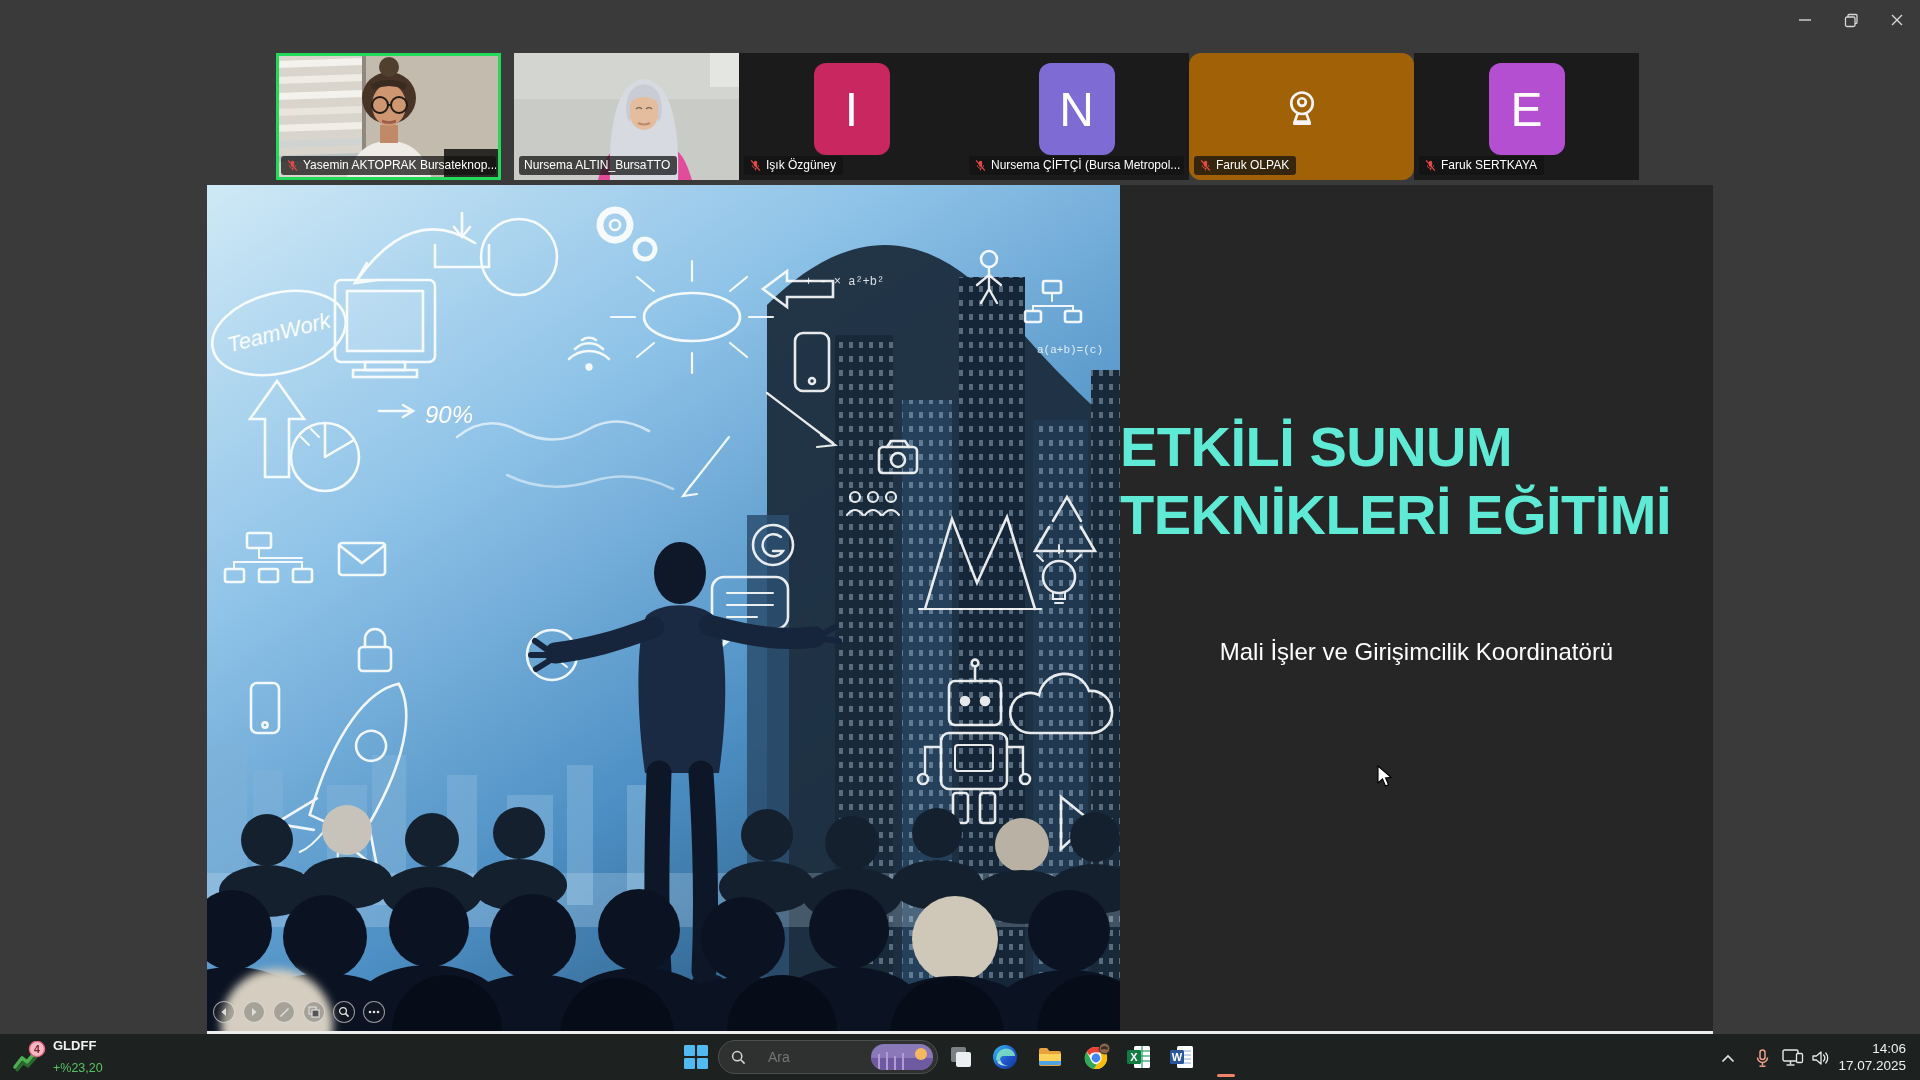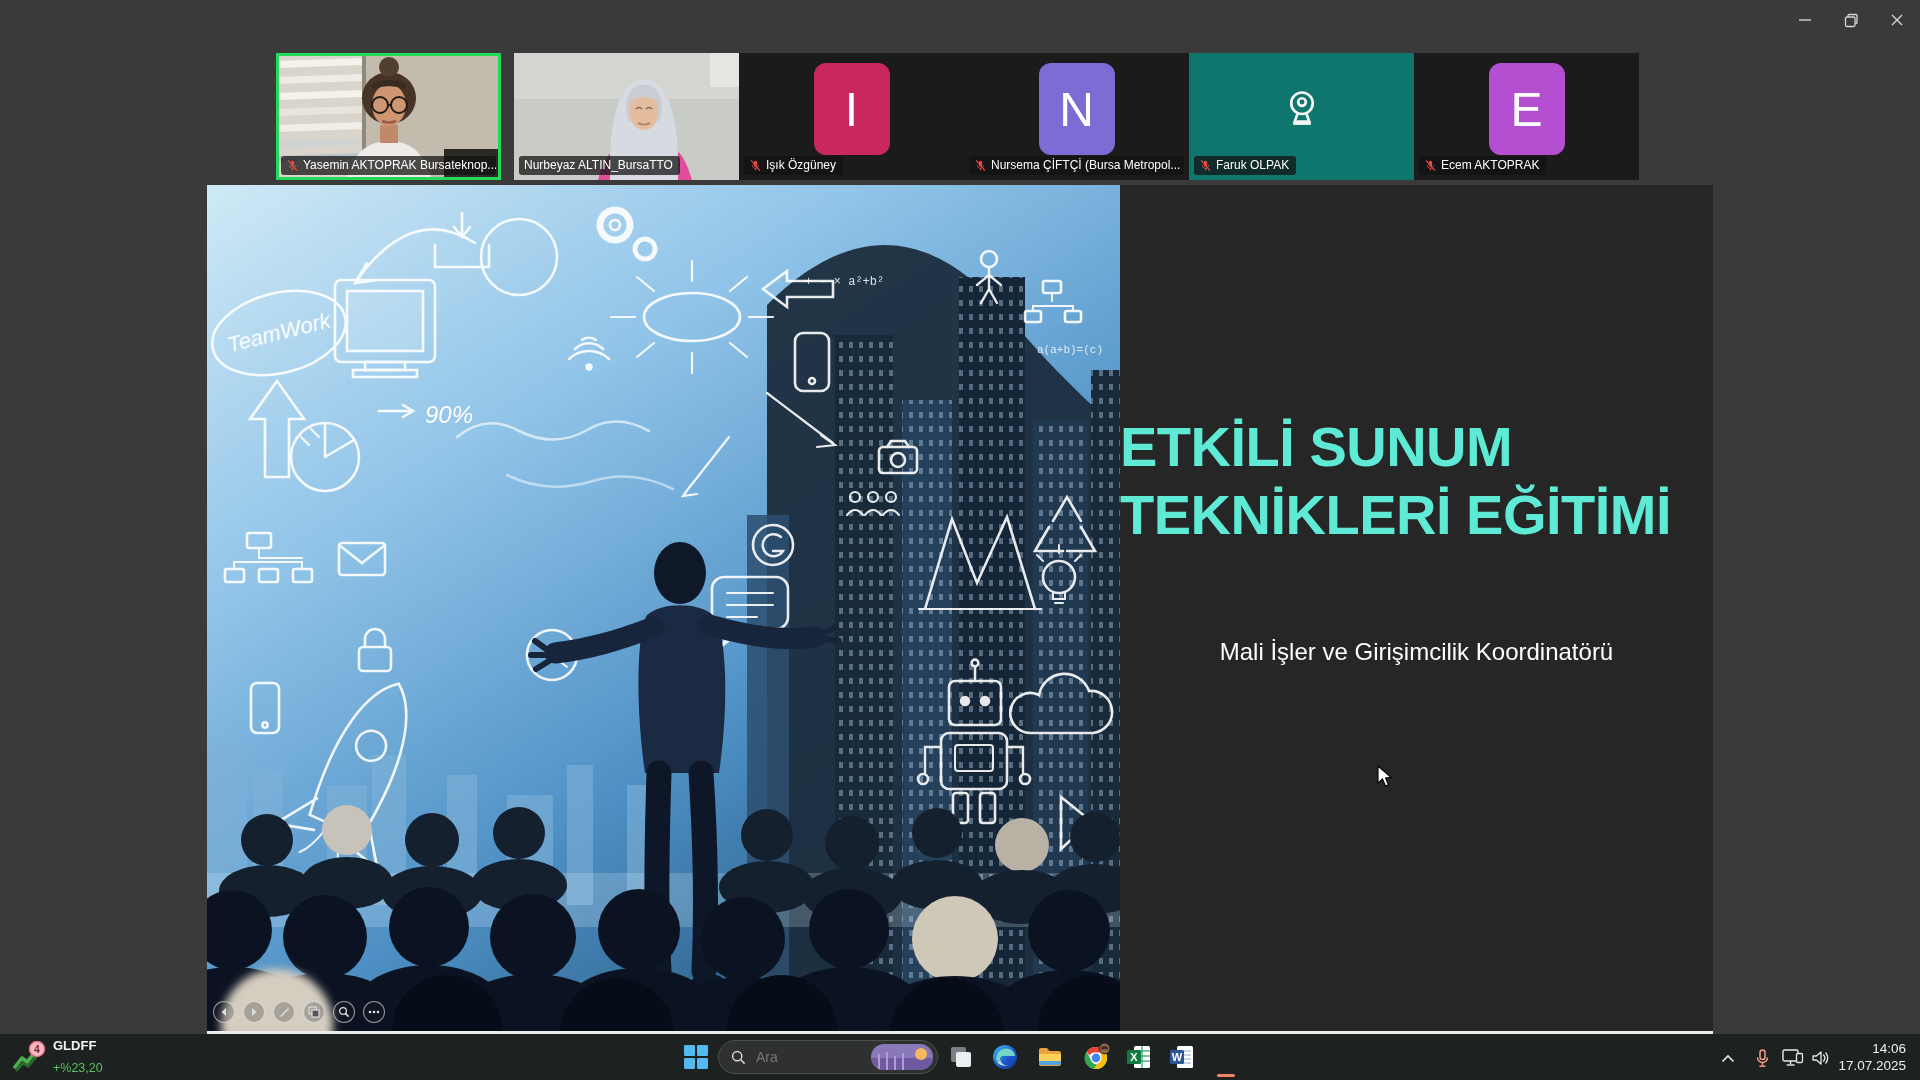--- a/index.html
+++ b/index.html
@@ -14,21 +14,21 @@
   
   .tile{position:absolute;top:53px;width:225px;height:127px;background:#1b1b1b;overflow:hidden;}
   .tile .vid{position:absolute;inset:0;}
   .active-border{position:absolute;inset:0;border:3px solid #23d959;pointer-events:none;}
   .name-pill{position:absolute;left:5px;bottom:5px;max-width:calc(100% - 10px);display:flex;align-items:center;gap:4px;
              background:rgba(18,18,18,.74);border-radius:3px;padding:2px 7px 3px 5px;font-size:12px;line-height:14px;
              color:#fff;white-space:nowrap;overflow:hidden;}
   .name-pill .mic{flex:0 0 auto;width:13px;height:13px;}
   .avatar{position:absolute;left:50%;top:10px;transform:translateX(-50%);width:76px;height:92px;border-radius:12px;
           display:flex;align-items:center;justify-content:center;font-size:48px;font-weight:400;color:#fff;}
-  .cam-tile{background:#0f766e;}
+  .cam-tile{background:#a16207;border-radius:12px;}
   .cam-ph{position:absolute;left:50%;top:44%;transform:translate(-50%,-50%);}
 
   
   .slide{position:absolute;left:207px;top:185px;width:1506px;height:847px;background:#262626;}
   .photo{position:absolute;left:0;top:0;width:913px;height:847px;}
   .panel{position:absolute;left:913px;top:0;width:593px;height:847px;}
   .slide-title{position:absolute;left:0;right:4px;top:228px;text-align:left;font-size:56px;font-weight:700;
                line-height:68px;letter-spacing:-.5px;color:#5eead4;}
   .presenter-block{position:absolute;left:0;right:0;top:450px;text-align:center;font-size:24px;line-height:33px;color:#fdfdfd;}
   .slide-date{position:absolute;left:0;right:0;top:536px;text-align:center;font-size:30px;line-height:42px;color:#fdfdfd;}
@@ -41,21 +41,21 @@
 
   
   .taskbar{position:absolute;left:0;top:1034px;width:1920px;height:46px;background:#1d2120;}
   .widgets{position:absolute;left:12px;top:4px;height:38px;display:flex;align-items:center;gap:7px;cursor:default;}
   .wtxt{display:flex;flex-direction:column;justify-content:center;gap:8px;}
   .wsym{font-size:13px;font-weight:700;color:#f2f2f2;line-height:15px;}
   .wchg{font-size:12.5px;color:#58c263;line-height:15px;}
   .tb-tile{position:absolute;top:3px;width:40px;height:40px;border-radius:6px;display:flex;align-items:center;justify-content:center;}
   .tb-tile.zoom-active{background:#404040;margin-top:45px;}
   .searchbox{position:absolute;left:718px;top:6px;width:220px;height:34px;border-radius:17px;background:#2e3130;
-             border:1px solid #4b4f4e;display:flex;align-items:center;padding:0 4px 0 12px;gap:8px;}
+             border:1px solid #4b4f4e;display:flex;align-items:center;padding:0 4px 0 12px;gap:20px;}
   .searchbox input{flex:1;background:transparent;border:none;outline:none;color:#cfd2d1;font-size:14px;
                    font-family:"Liberation Sans",sans-serif;min-width:0;}
   .search-img{width:62px;height:26px;border-radius:13px;overflow:hidden;flex:0 0 auto;}
   .zoom-underline{position:absolute;top:1074px;left:1217px;width:18px;height:3px;border-radius:2px;background:#ef8468;}
   .tray-ic{position:absolute;top:1046px;display:flex;align-items:center;justify-content:center;width:28px;height:24px;}
   .clock{position:absolute;left:1826px;top:1040px;width:80px;text-align:right;font-size:13.5px;line-height:17px;color:#f0f0f0;}
 </style>
 </head>
 <body>
 
@@ -124,21 +124,21 @@
       <rect width="225" height="46" fill="#d3d6d0"></rect>
       <rect x="196" y="0" width="29" height="34" fill="#e4e6e2"></rect>
       <path d="M84 127 C92 100 100 92 112 96 L148 96 C162 92 170 100 178 127 Z" fill="#e14d9b"></path>
       <path d="M96 127 C94 70 104 28 130 26 C156 28 166 70 164 127 Z" fill="#d7dae0"></path>
       <ellipse cx="130" cy="58" rx="15" ry="19" fill="#e3bd9d"></ellipse>
       <path d="M113 48 C116 26 144 26 147 48 C149 58 147 66 144 70 L144 50 C138 42 122 42 116 50 L116 70 C113 66 111 58 113 48 Z" fill="#c9ccd4"></path>
       <path d="M122 56 q3 -3 6 0 M132 56 q3 -3 6 0" stroke="#7d6a57" stroke-width="1.6" fill="none"></path>
       <path d="M124 70 q6 3 12 0" stroke="#b98b6d" stroke-width="2" fill="none"></path>
     </svg>
     <div class="name-pill">
-      <span>Nurbeyaz ALTIN_BursaTTO</span>
+      <span>Nursema ALTIN_BursaTTO</span>
     </div>
   </div>
 
   <div class="tile" style="left:739px">
     <div class="avatar" style="background:#c8275f">
       <span>I</span>
     </div>
     <div class="name-pill">
       <svg class="mic" viewBox="0 0 16 16">
         <path d="M8 2c-1.2 0-2 .9-2 2v3.4c0 1.1.8 2 2 2s2-.9 2-2V4c0-1.1-.8-2-2-2z" fill="#e04a45"></path>
@@ -189,21 +189,21 @@
     <div class="avatar" style="background:#b44fd1">
       <span>E</span>
     </div>
     <div class="name-pill">
       <svg class="mic" viewBox="0 0 16 16">
         <path d="M8 2c-1.2 0-2 .9-2 2v3.4c0 1.1.8 2 2 2s2-.9 2-2V4c0-1.1-.8-2-2-2z" fill="#e04a45"></path>
         <path d="M4.2 7.8c0 2 1.7 3.6 3.8 3.6s3.8-1.6 3.8-3.6" stroke="#e04a45" stroke-width="1.2" fill="none"></path>
         <line x1="8" y1="11.4" x2="8" y2="14" stroke="#e04a45" stroke-width="1.2"></line>
         <line x1="2.6" y1="1.6" x2="13.4" y2="14.4" stroke="#e04a45" stroke-width="1.6"></line>
       </svg>
-      <span>Ecem AKTOPRAK</span>
+      <span>Faruk SERTKAYA</span>
     </div>
   </div>
 
   <div class="slide">
 
     <svg class="photo" viewBox="0 0 913 847" preserveAspectRatio="none">
       <defs>
         <linearGradient id="sky" x1="0" y1="0" x2="0.7" y2="1">
           <stop offset="0" stop-color="#cfe9f6"></stop>
             <stop offset="0.35" stop-color="#8fc3e8"></stop>

